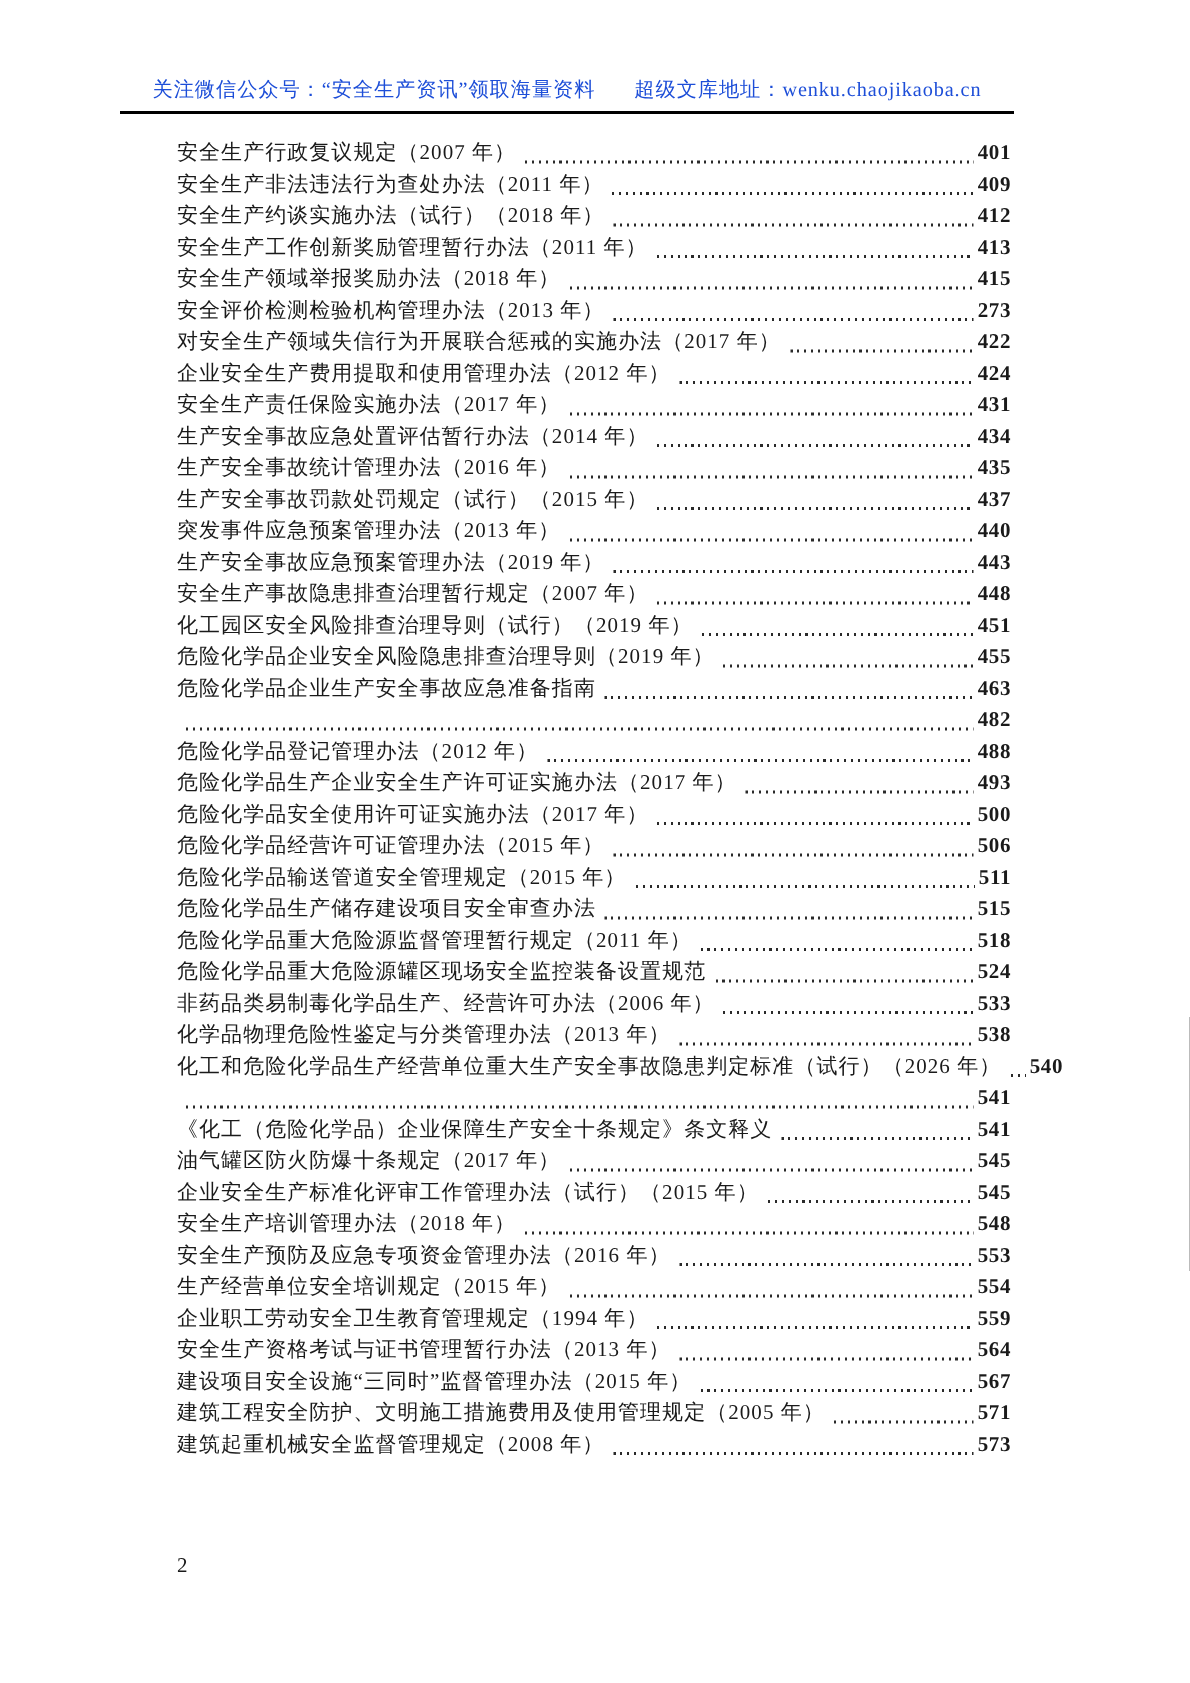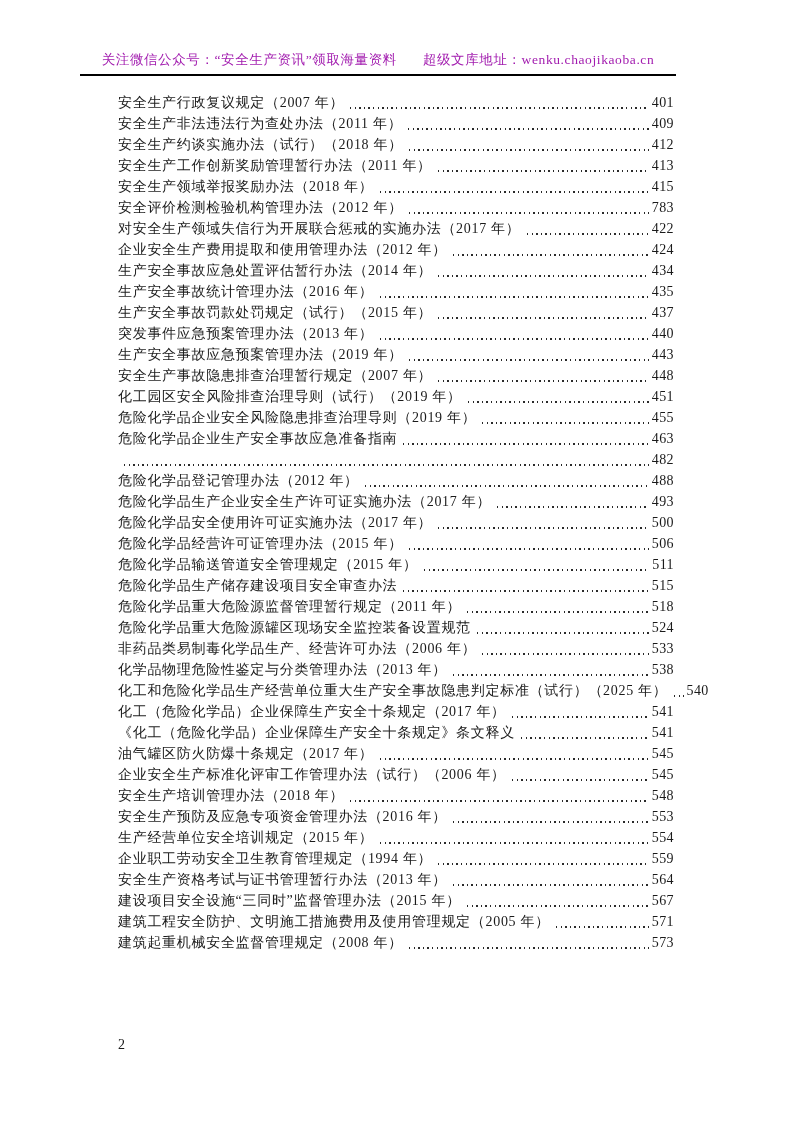--- a/index.html
+++ b/index.html
@@ -16,21 +16,21 @@
   }
   .header-text {
     position: absolute;
     top: 51px;
     left: 80px;
     width: 596px;
     text-align: center;
     font-size: 13.5px;
     letter-spacing: 0.6px;
     white-space: nowrap;
-    color: #a21caf;
+    color: #1d4ed8;
   }
   .header-text .seg2 { margin-left: 26px; }
   .header-rule {
     position: absolute;
     top: 74px;
     left: 80px;
     width: 596px;
     height: 0;
     border-top: 2px solid #000;
   }
@@ -61,20 +61,21 @@
       to right,
       #2a2a2a 0px, #2a2a2a 1.4px,
       transparent 1.4px, transparent 4.6px
     );
     background-position: left bottom;
     background-repeat: repeat-x;
   }
   .toc-page {
     white-space: nowrap;
     letter-spacing: 0.4px;
+    font-weight: bold;
   }
   .footer-pagenum {
     position: absolute;
     left: 118px;
     top: 1037px;
     font-size: 14px;
   }
 </style>
 </head>
 <body>
@@ -113,37 +114,42 @@
     <span class="toc-page">413</span>
   </div>
 
   <div class="toc-row">
     <span class="toc-title">安全生产领域举报奖励办法（2018 年）</span>
     <span class="toc-dots"></span>
     <span class="toc-page">415</span>
   </div>
 
   <div class="toc-row">
-    <span class="toc-title">安全评价检测检验机构管理办法（2012 年）</span>
-    <span class="toc-dots"></span>
-    <span class="toc-page">783</span>
+    <span class="toc-title">安全评价检测检验机构管理办法（2013 年）</span>
+    <span class="toc-dots"></span>
+    <span class="toc-page">273</span>
   </div>
 
   <div class="toc-row">
     <span class="toc-title">对安全生产领域失信行为开展联合惩戒的实施办法（2017 年）</span>
     <span class="toc-dots"></span>
     <span class="toc-page">422</span>
   </div>
 
   <div class="toc-row">
     <span class="toc-title">企业安全生产费用提取和使用管理办法（2012 年）</span>
     <span class="toc-dots"></span>
     <span class="toc-page">424</span>
   </div>
 
+  <div class="toc-row">
+    <span class="toc-title">安全生产责任保险实施办法（2017 年）</span>
+    <span class="toc-dots"></span>
+    <span class="toc-page">431</span>
+  </div>
 
   <div class="toc-row">
     <span class="toc-title">生产安全事故应急处置评估暂行办法（2014 年）</span>
     <span class="toc-dots"></span>
     <span class="toc-page">434</span>
   </div>
 
   <div class="toc-row">
     <span class="toc-title">生产安全事故统计管理办法（2016 年）</span>
     <span class="toc-dots"></span>
@@ -251,45 +257,44 @@
     <span class="toc-page">533</span>
   </div>
 
   <div class="toc-row">
     <span class="toc-title">化学品物理危险性鉴定与分类管理办法（2013 年）</span>
     <span class="toc-dots"></span>
     <span class="toc-page">538</span>
   </div>
 
   <div class="toc-row">
-    <span class="toc-title">化工和危险化学品生产经营单位重大生产安全事故隐患判定标准（试行）（2025 年）</span>
+    <span class="toc-title">化工和危险化学品生产经营单位重大生产安全事故隐患判定标准（试行）（2026 年）</span>
     <span class="toc-dots"></span>
     <span class="toc-page">540</span>
   </div>
 
   <div class="toc-row">
-    <span class="toc-title">化工（危险化学品）企业保障生产安全十条规定（2017 年）</span>
     <span class="toc-dots"></span>
     <span class="toc-page">541</span>
   </div>
 
   <div class="toc-row">
     <span class="toc-title">《化工（危险化学品）企业保障生产安全十条规定》条文释义</span>
     <span class="toc-dots"></span>
     <span class="toc-page">541</span>
   </div>
 
   <div class="toc-row">
     <span class="toc-title">油气罐区防火防爆十条规定（2017 年）</span>
     <span class="toc-dots"></span>
     <span class="toc-page">545</span>
   </div>
 
   <div class="toc-row">
-    <span class="toc-title">企业安全生产标准化评审工作管理办法（试行）（2006 年）</span>
+    <span class="toc-title">企业安全生产标准化评审工作管理办法（试行）（2015 年）</span>
     <span class="toc-dots"></span>
     <span class="toc-page">545</span>
   </div>
 
   <div class="toc-row">
     <span class="toc-title">安全生产培训管理办法（2018 年）</span>
     <span class="toc-dots"></span>
     <span class="toc-page">548</span>
   </div>
 

